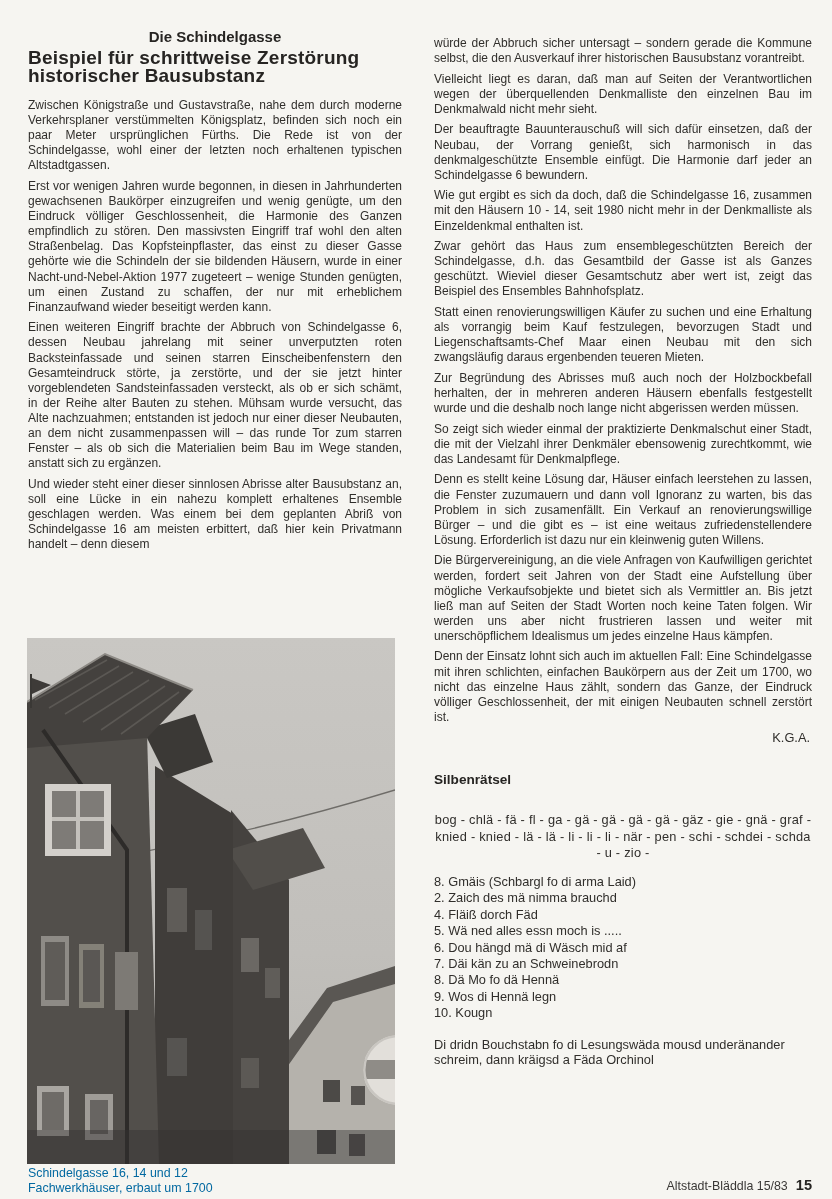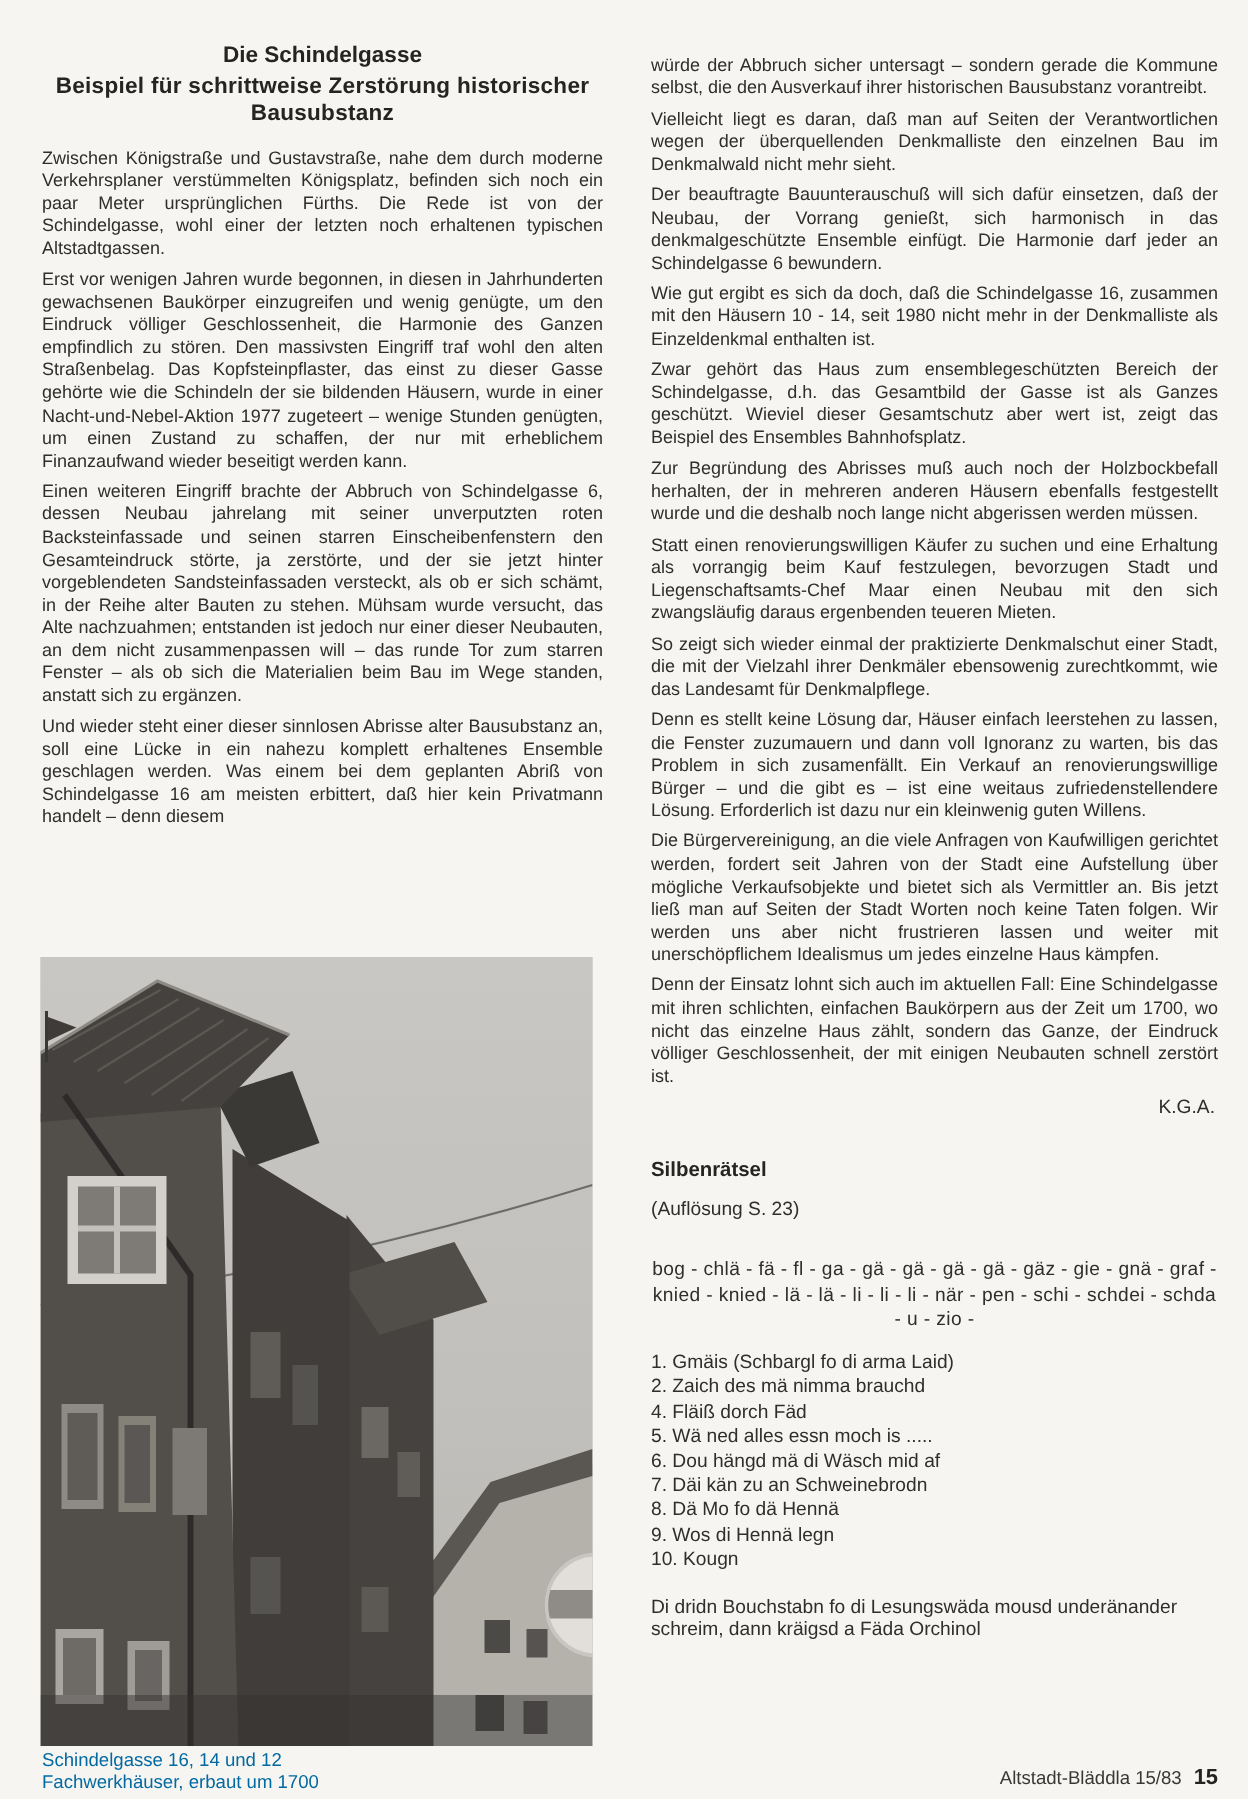--- a/index.html
+++ b/index.html
@@ -16,21 +16,21 @@
     position:absolute;left:28px;top:28px;width:374px;
   }
   .col-right{
     position:absolute;left:434px;top:36px;width:378px;
   }
   .headline{
     font-size:15px;font-weight:bold;text-align:center;
     margin:0 0 3px 0;line-height:18px;color:#262422;
   }
   .subhead{
-    font-size:15px;font-weight:bold;text-align:center;
+    font-size:19px;font-weight:bold;text-align:left;
     margin:0 0 13px 0;line-height:18px;color:#262422;
     letter-spacing:0.2px;
   }
   p.body{
     font-size:12px;line-height:15.1px;text-align:justify;
     margin:0 0 5.5px 0;
   }
   .signature{
     font-size:12.8px;text-align:right;margin:2px 2px 0 0;
   }
@@ -81,33 +81,32 @@
     <p class="body">Einen weiteren Eingriff brachte der Abbruch von Schindelgasse 6, dessen Neubau jahrelang mit seiner unverputzten roten Backsteinfassade und seinen starren Einscheibenfenstern den Gesamteindruck störte, ja zerstörte, und der sie jetzt hinter vorgeblendeten Sandsteinfassaden versteckt, als ob er sich schämt, in der Reihe alter Bauten zu stehen. Mühsam wurde versucht, das Alte nachzuahmen; entstanden ist jedoch nur einer dieser Neubauten, an dem nicht zusammenpassen will – das runde Tor zum starren Fenster – als ob sich die Materialien beim Bau im Wege standen, anstatt sich zu ergänzen.</p>
     <p class="body">Und wieder steht einer dieser sinnlosen Abrisse alter Bausubstanz an, soll eine Lücke in ein nahezu komplett erhaltenes Ensemble geschlagen werden. Was einem bei dem geplanten Abriß von Schindelgasse 16 am meisten erbittert, daß hier kein Privatmann handelt – denn diesem</p>
   </div>
 
   <div class="col-right">
     <p class="body">würde der Abbruch sicher untersagt – sondern gerade die Kommune selbst, die den Ausverkauf ihrer historischen Bausubstanz vorantreibt.</p>
     <p class="body">Vielleicht liegt es daran, daß man auf Seiten der Verantwortlichen wegen der überquellenden Denkmalliste den einzelnen Bau im Denkmalwald nicht mehr sieht.</p>
     <p class="body">Der beauftragte Bauunterauschuß will sich dafür einsetzen, daß der Neubau, der Vorrang genießt, sich harmonisch in das denkmalgeschützte Ensemble einfügt. Die Harmonie darf jeder an Schindelgasse 6 bewundern.</p>
     <p class="body">Wie gut ergibt es sich da doch, daß die Schindelgasse 16, zusammen mit den Häusern 10 - 14, seit 1980 nicht mehr in der Denkmalliste als Einzeldenkmal enthalten ist.</p>
     <p class="body">Zwar gehört das Haus zum ensemblegeschützten Bereich der Schindelgasse, d.h. das Gesamtbild der Gasse ist als Ganzes geschützt. Wieviel dieser Gesamtschutz aber wert ist, zeigt das Beispiel des Ensembles Bahnhofsplatz.</p>
+    <p class="body">Statt einen renovierungswilligen Käufer zu suchen und eine Erhaltung als vorrangig beim Kauf festzulegen, bevorzugen Stadt und Liegenschaftsamts-Chef Maar einen Neubau mit den sich zwangsläufig daraus ergenbenden teueren Mieten.</p>
     <p class="body">Zur Begründung des Abrisses muß auch noch der Holzbockbefall herhalten, der in mehreren anderen Häusern ebenfalls festgestellt wurde und die deshalb noch lange nicht abgerissen werden müssen.</p>
-    <p class="body">Statt einen renovierungswilligen Käufer zu suchen und eine Erhaltung als vorrangig beim Kauf festzulegen, bevorzugen Stadt und Liegenschaftsamts-Chef Maar einen Neubau mit den sich zwangsläufig daraus ergenbenden teueren Mieten.</p>
     <p class="body">So zeigt sich wieder einmal der praktizierte Denkmalschut einer Stadt, die mit der Vielzahl ihrer Denkmäler ebensowenig zurechtkommt, wie das Landesamt für Denkmalpflege.</p>
     <p class="body">Denn es stellt keine Lösung dar, Häuser einfach leerstehen zu lassen, die Fenster zuzumauern und dann voll Ignoranz zu warten, bis das Problem in sich zusamenfällt. Ein Verkauf an renovierungswillige Bürger – und die gibt es – ist eine weitaus zufriedenstellendere Lösung. Erforderlich ist dazu nur ein kleinwenig guten Willens.</p>
     <p class="body">Die Bürgervereinigung, an die viele Anfragen von Kaufwilligen gerichtet werden, fordert seit Jahren von der Stadt eine Aufstellung über mögliche Verkaufsobjekte und bietet sich als Vermittler an. Bis jetzt ließ man auf Seiten der Stadt Worten noch keine Taten folgen. Wir werden uns aber nicht frustrieren lassen und weiter mit unerschöpflichem Idealismus um jedes einzelne Haus kämpfen.</p>
     <p class="body">Denn der Einsatz lohnt sich auch im aktuellen Fall: Eine Schindelgasse mit ihren schlichten, einfachen Baukörpern aus der Zeit um 1700, wo nicht das einzelne Haus zählt, sondern das Ganze, der Eindruck völliger Geschlossenheit, der mit einigen Neubauten schnell zerstört ist.</p>
     <div class="signature">K.G.A.</div>
 
     <div class="puzzle-title">Silbenrätsel</div>
-    <div class="puzzle-note">(Auflösung S. 23)</div>
     <div class="syllables">bog - chlä - fä - fl - ga - gä - gä - gä - gä - gäz - gie - gnä - graf - knied - knied - lä - lä - li - li - li - när - pen - schi - schdei - schda - u - zio -</div>
     <div class="clues">
-      <div class="clue">1. Gmäis (Schbargl fo di arma Laid)</div>
+      <div class="clue">8. Gmäis (Schbargl fo di arma Laid)</div>
       <div class="clue">2. Zaich des mä nimma brauchd</div>
       <div class="clue">4. Fläiß dorch Fäd</div>
       <div class="clue">5. Wä ned alles essn moch is .....</div>
       <div class="clue">6. Dou hängd mä di Wäsch mid af</div>
       <div class="clue">7. Däi kän zu an Schweinebrodn</div>
       <div class="clue">8. Dä Mo fo dä Hennä</div>
       <div class="clue">9. Wos di Hennä legn</div>
       <div class="clue">10. Kougn</div>
     </div>
     <div class="closing">Di dridn Bouchstabn fo di Lesungswäda mousd underänander schreim, dann kräigsd a Fäda Orchinol</div>

